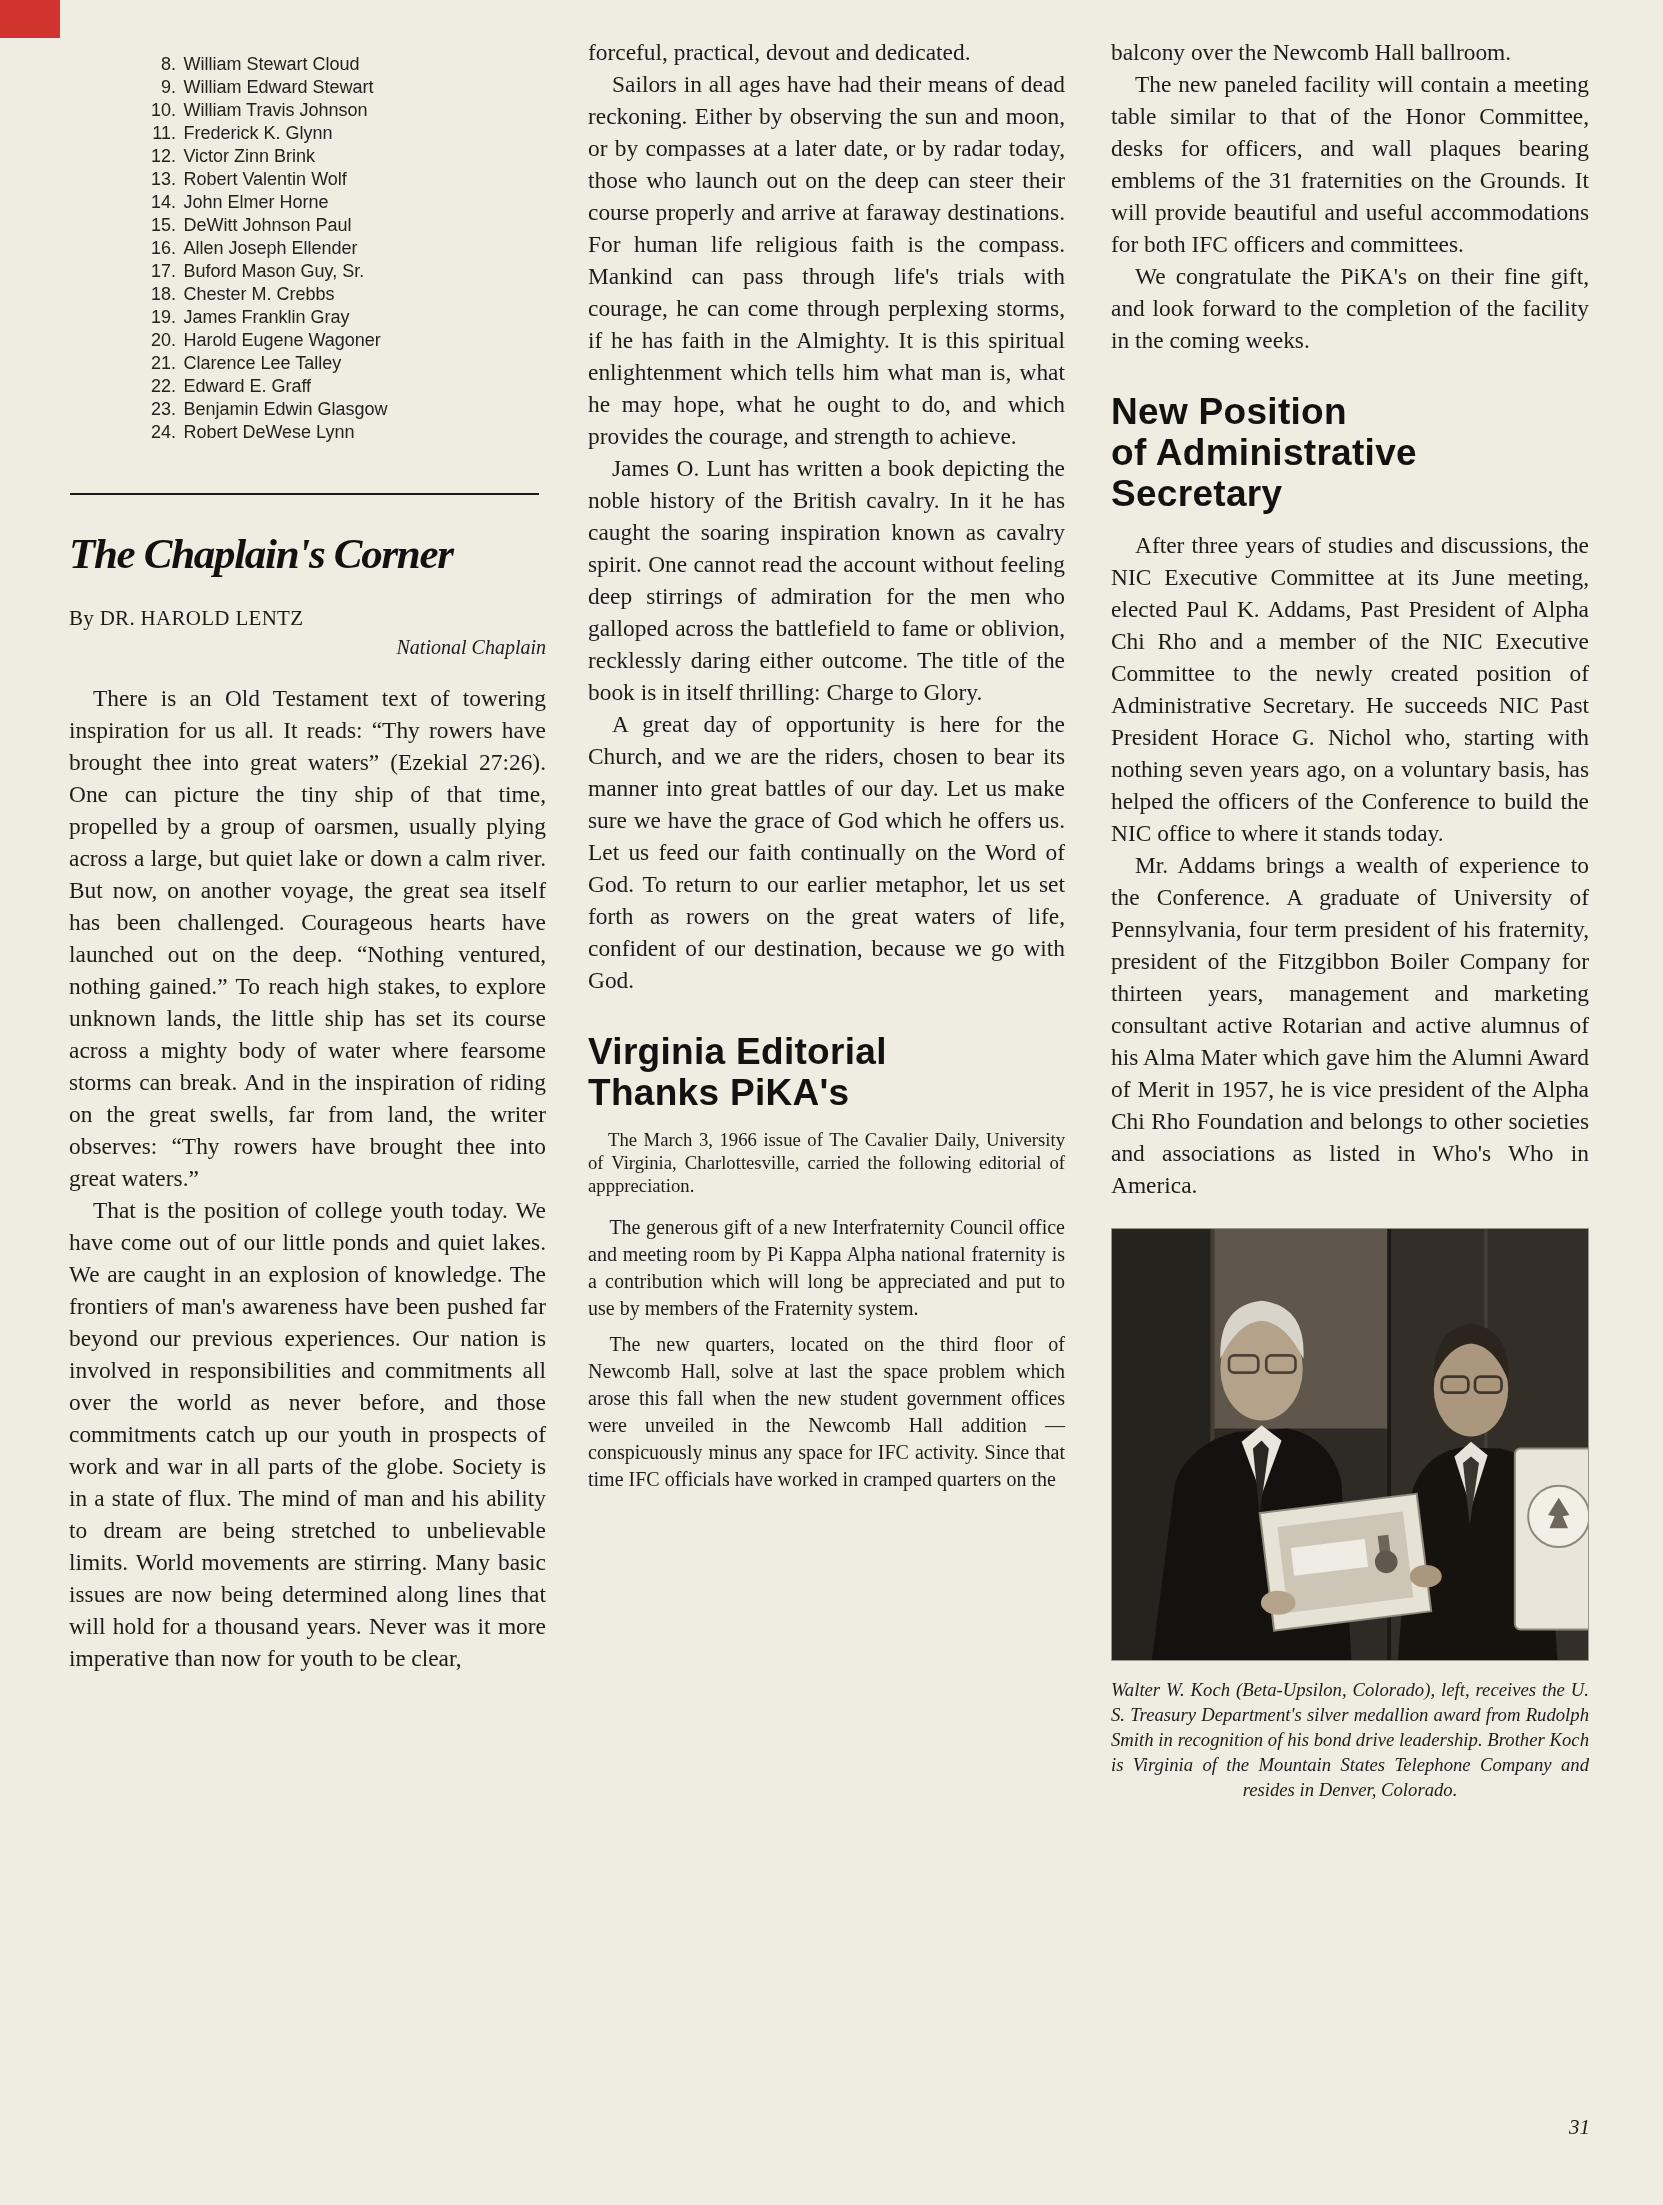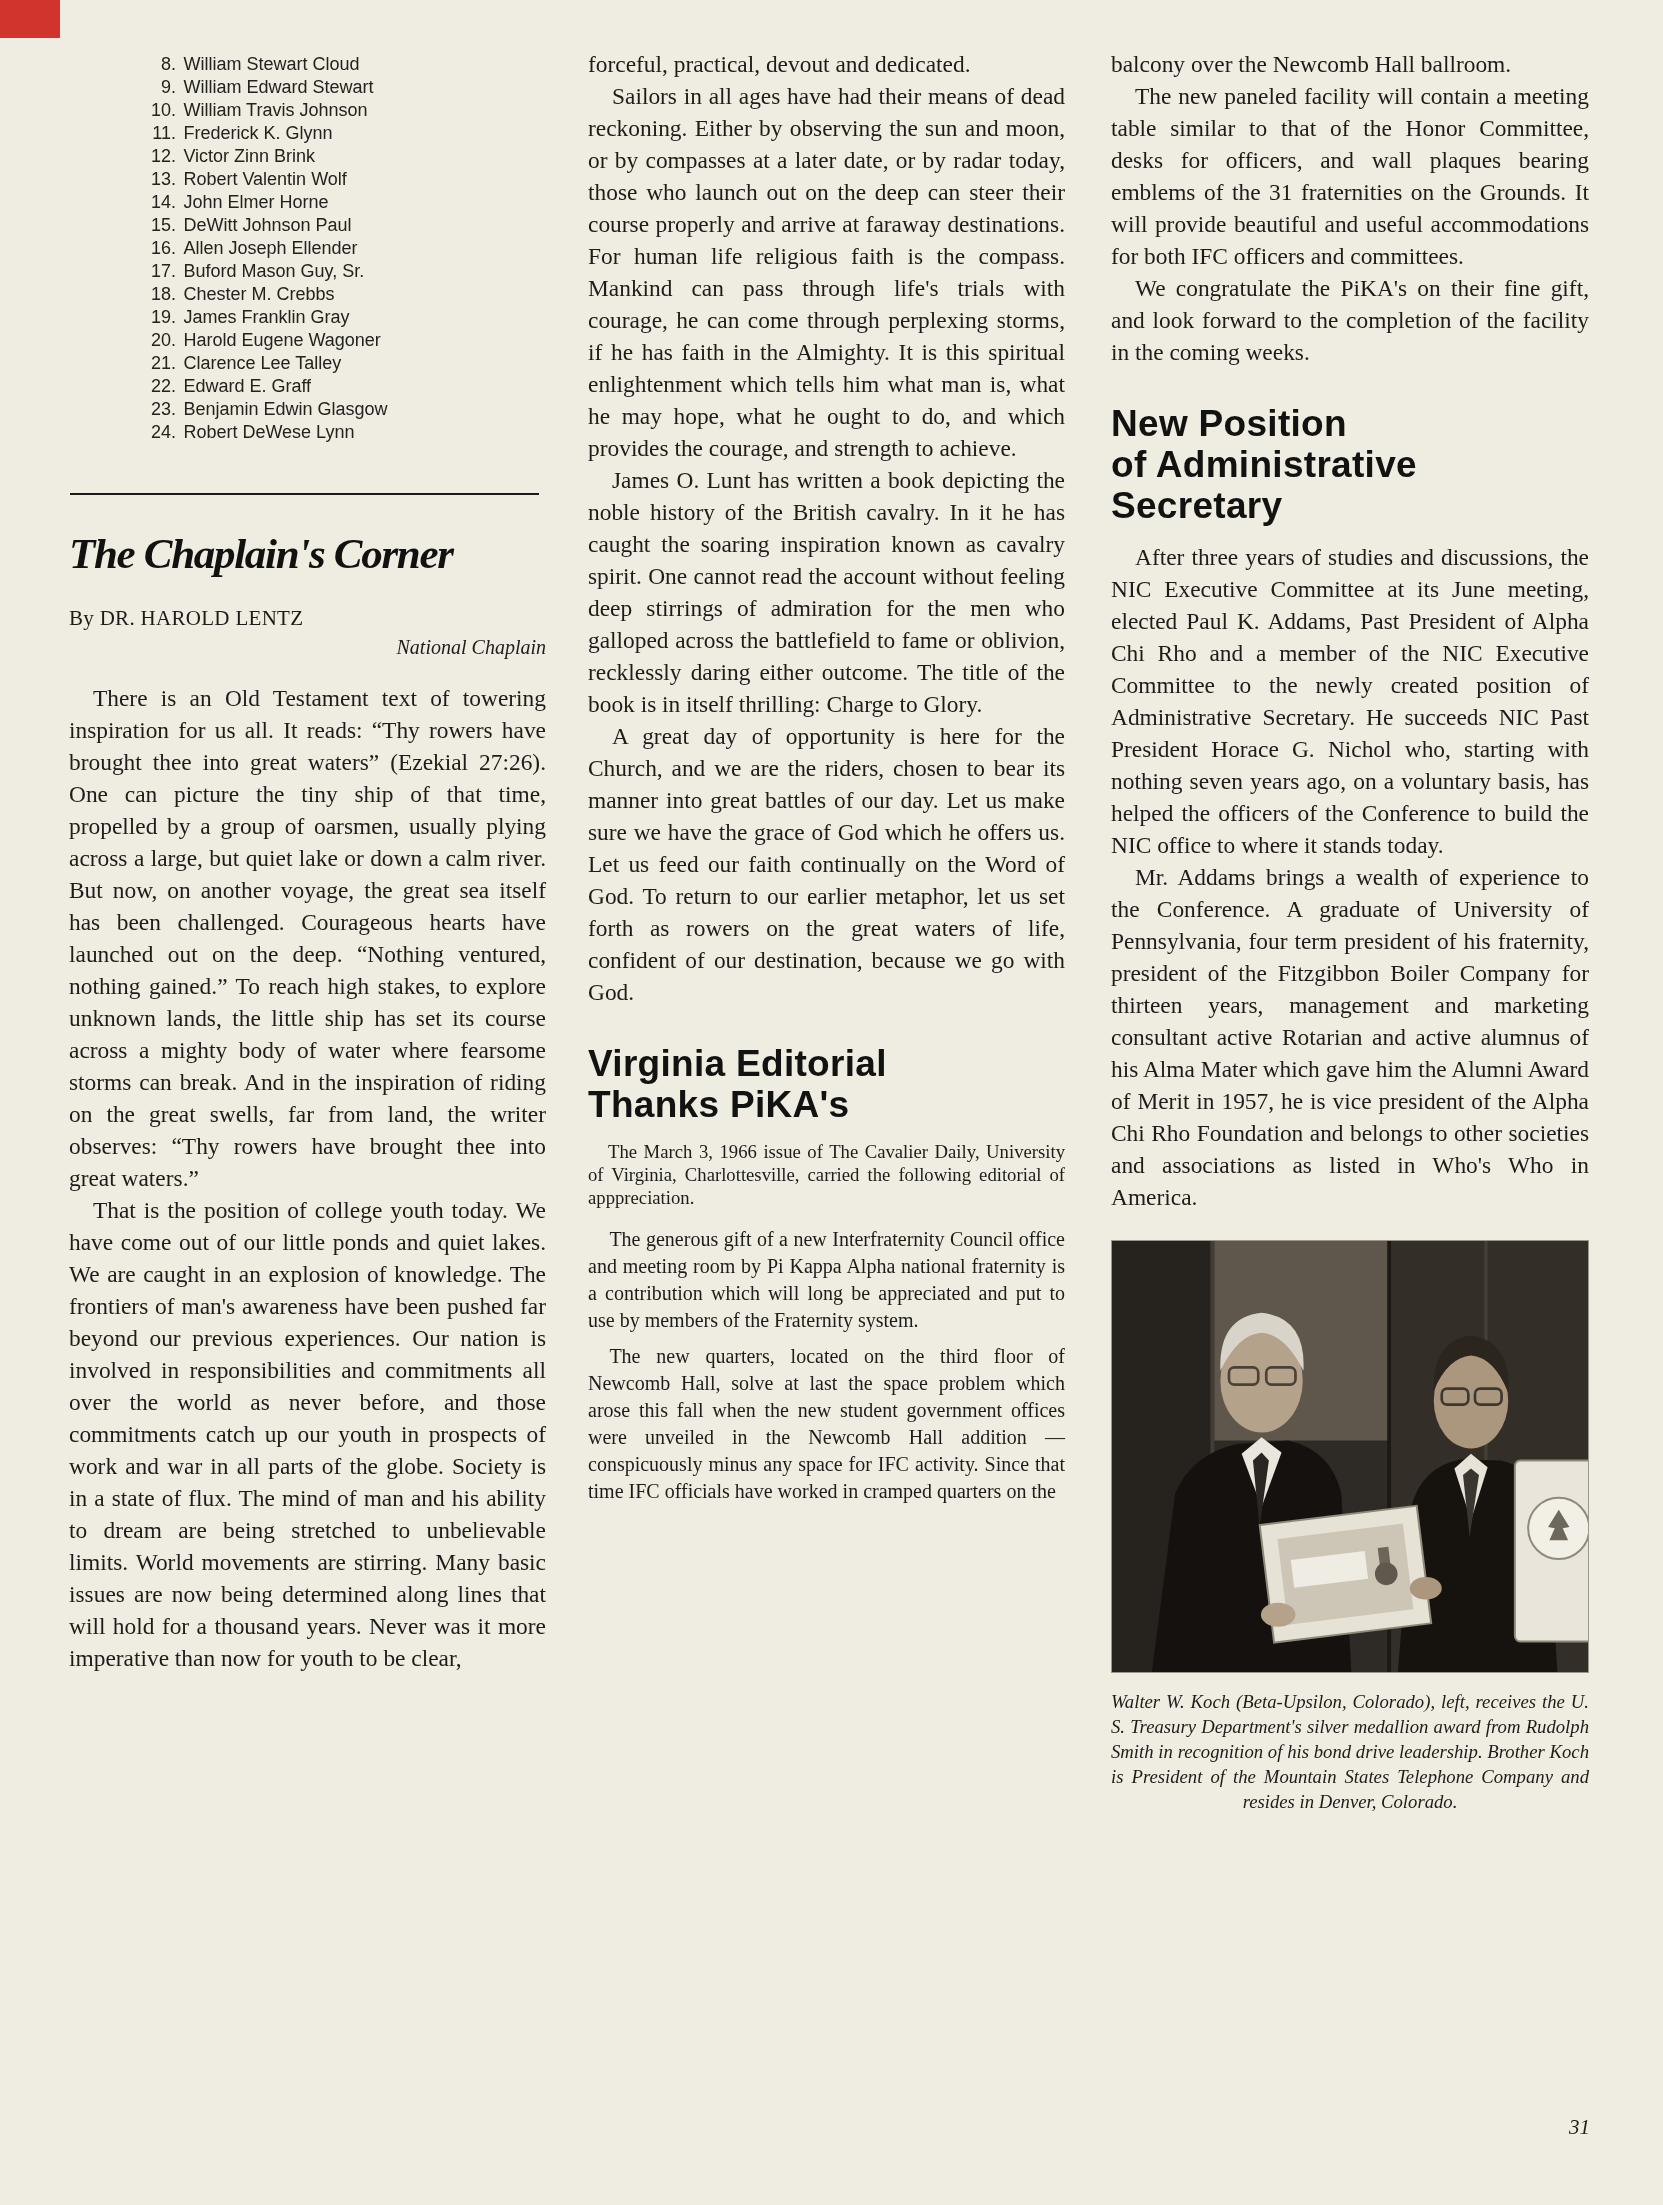--- a/index.html
+++ b/index.html
@@ -1,21 +1,21 @@
 <!DOCTYPE html>
 <html lang="en" style="font-size:10.7px"><head>
 <meta charset="utf-8">
 <style>
   html,body{margin:0;padding:0;background:#cfcabd;}
   .page{
     position:relative;width:1664px;height:2205px;background:#efece1;
     font-family:"Liberation Serif",serif;color:#1d1c1a;overflow:hidden;
   }
   .corner-mark{position:absolute;left:0;top:0;width:60px;height:38px;background:#d0342c;}
-  .col{position:absolute;top:48px;}
+  .col{position:absolute;top:36px;}
   .col1{left:69px;width:477px;top:53px;}
   .col2{left:588px;width:477px;}
   .col3{left:1111px;width:478px;}
 
   
   .roll{font-family:"Liberation Sans",sans-serif;font-size:18px;line-height:23px;color:#23221f;margin-left:71px;}
   .roll-row{display:flex;}
   .roll-num{flex:0 0 36px;text-align:right;}
   .roll-name{margin-left:7.4px;white-space:nowrap;}
 
@@ -217,18 +217,18 @@
         </g>
         <ellipse cx="250" cy="562" rx="26" ry="18" fill="#b5a28a"></ellipse>
         <ellipse cx="472" cy="522" rx="24" ry="17" fill="#ab977d"></ellipse>
 
         <rect x="606" y="330" width="132" height="272" rx="8" fill="#e9e5da" stroke="#8f897c" stroke-width="3"></rect>
         <circle cx="672" cy="432" r="46" fill="#f2efe6" stroke="#8f897c" stroke-width="3"></circle>
         <path d="M672 404 l16 26 -10 2 8 18 -28 0 8 -18 -10 -2 z" fill="#6e675b"></path>
       </svg>
     </div>
 
-    <div class="caption">Walter W. Koch (Beta-Upsilon, Colorado), left, receives the U. S. Treasury Department's silver medallion award from Rudolph Smith in recognition of his bond drive leadership. Brother Koch is President of the Mountain States Telephone Company and resides in Denver, Colorado.</div>
+    <div class="caption">Walter W. Koch (Beta-Upsilon, Colorado), left, receives the U. S. Treasury Department's silver medallion award from Rudolph Smith in recognition of his bond drive leadership. Brother Koch is Virginia of the Mountain States Telephone Company and resides in Denver, Colorado.</div>
   </div>
 
   <div class="page-num">31</div>
 </div>
 
 
 </body></html>

